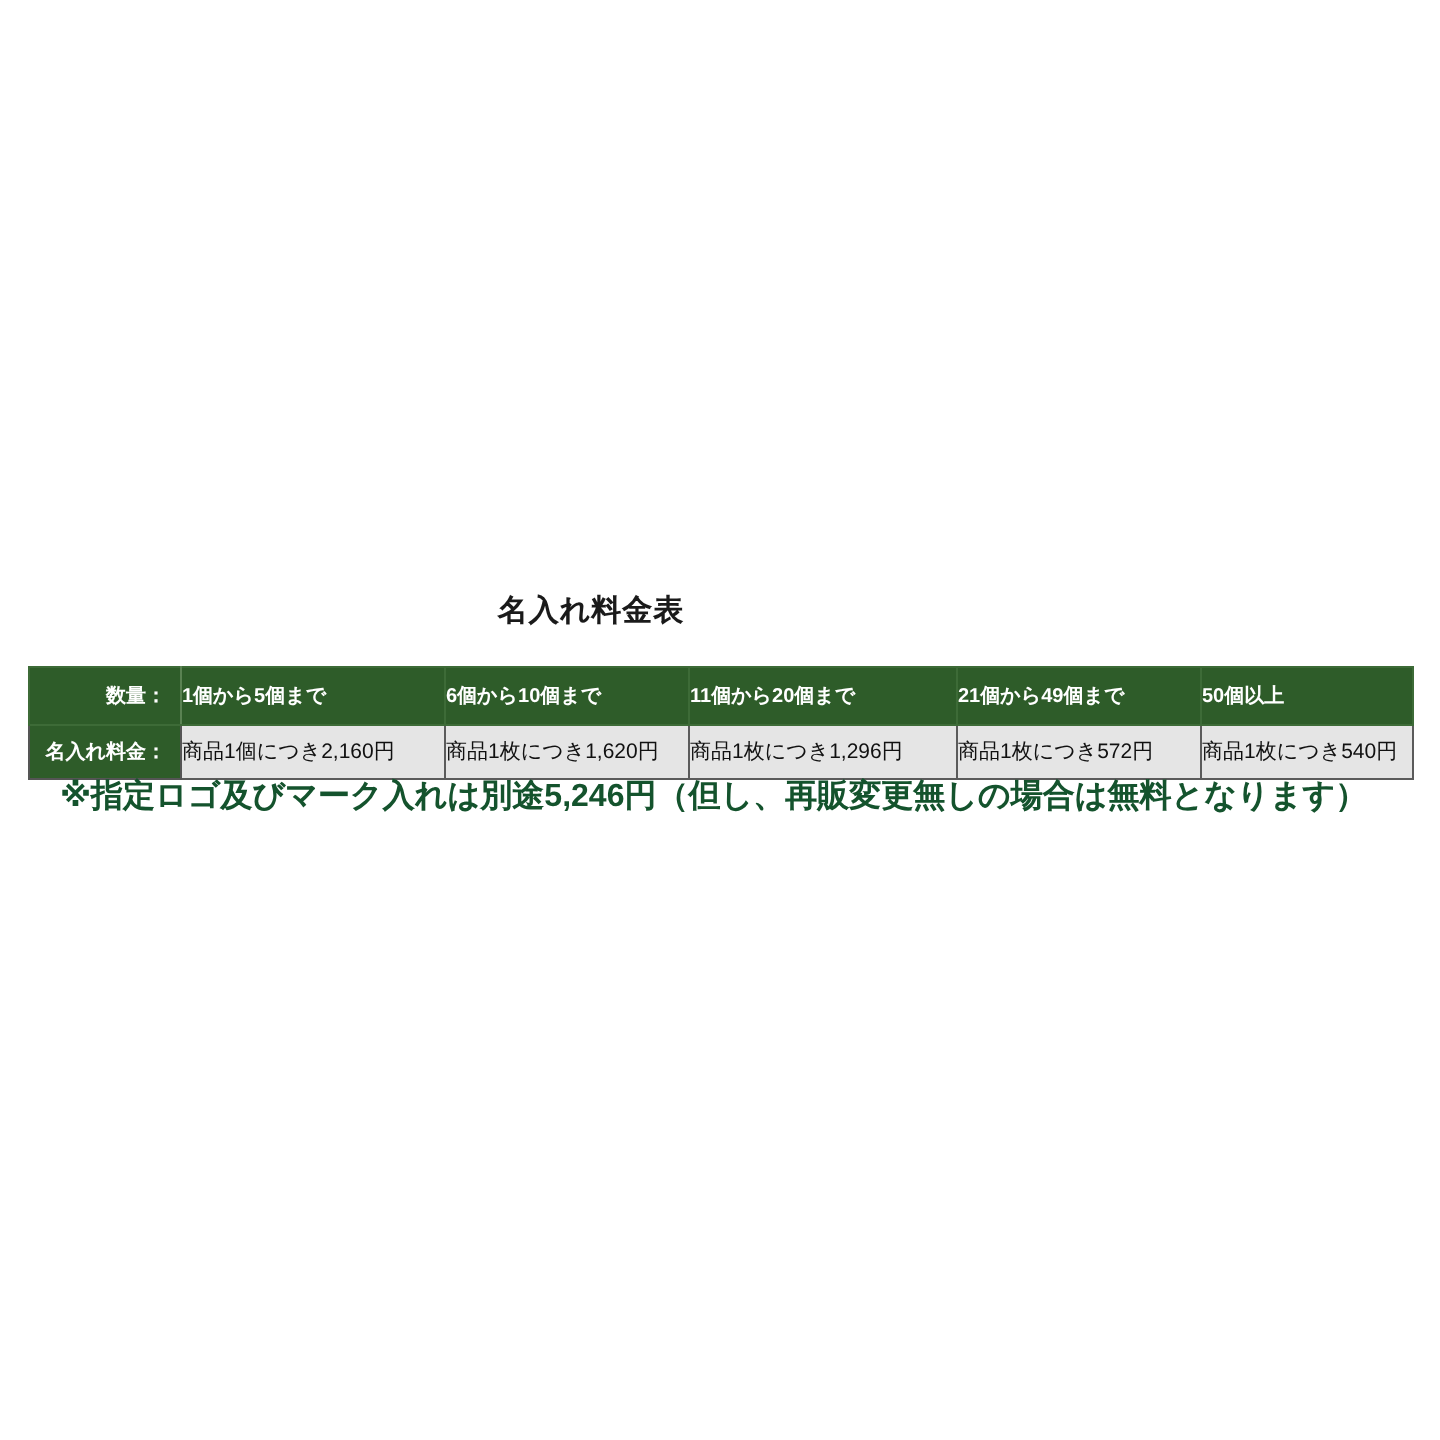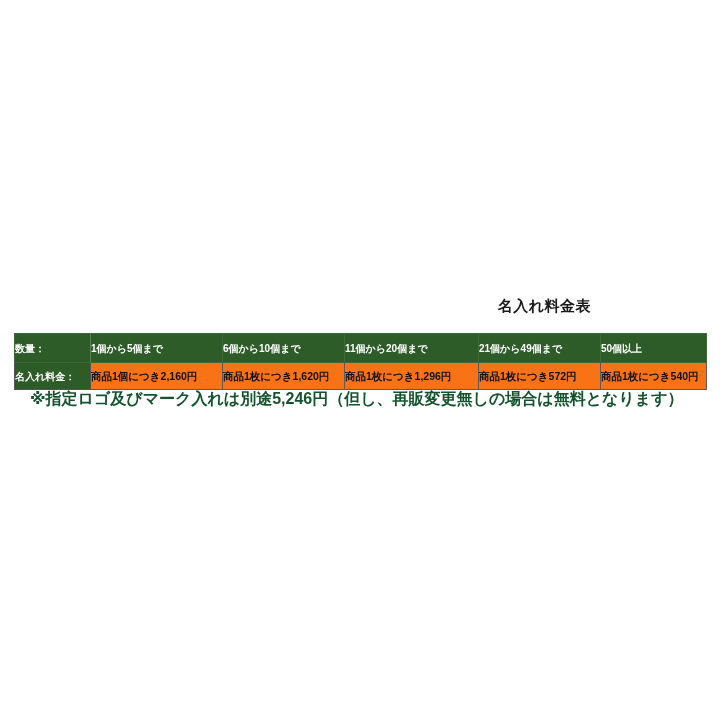--- a/index.html
+++ b/index.html
@@ -22,21 +22,21 @@
     width: 720px;
     height: 720px;
   }
 
   
   .title {
     position: absolute;
     left: 0;
     top: 296px;
     width: 591px;
-    text-align: right;
+    text-align: center;
     font-size: 15px;
     font-weight: bold;
     color: #1a1a1a;
     letter-spacing: 0.5px;
     line-height: 20px;
   }
 
   
   .price-table {
     position: absolute;
@@ -67,31 +67,31 @@
   }
   .hdr td.label-cell {
     border-right-color: #5a8252;
   }
 
   
   td.label-cell {
     background: #2e5c29;
     color: #ffffff;
     font-weight: bold;
-    text-align: left;
+    text-align: right;
     padding-right: 7px;
     font-size: 10px;
     width: 76px;
   }
 
   
   .body-row td.data-cell {
-    background: #f97316;
+    background: #e5e5e5;
     color: #111111;
-    font-weight: bold;
+    font-weight: normal;
     font-size: 10.5px;
     height: 25px;
     border-color: #5b5b5b;
   }
 
   .col-1 { width: 76px; }
   .col-2 { width: 132px; }
   .col-3 { width: 122px; }
   .col-4 { width: 134px; }
   .col-5 { width: 122px; }

